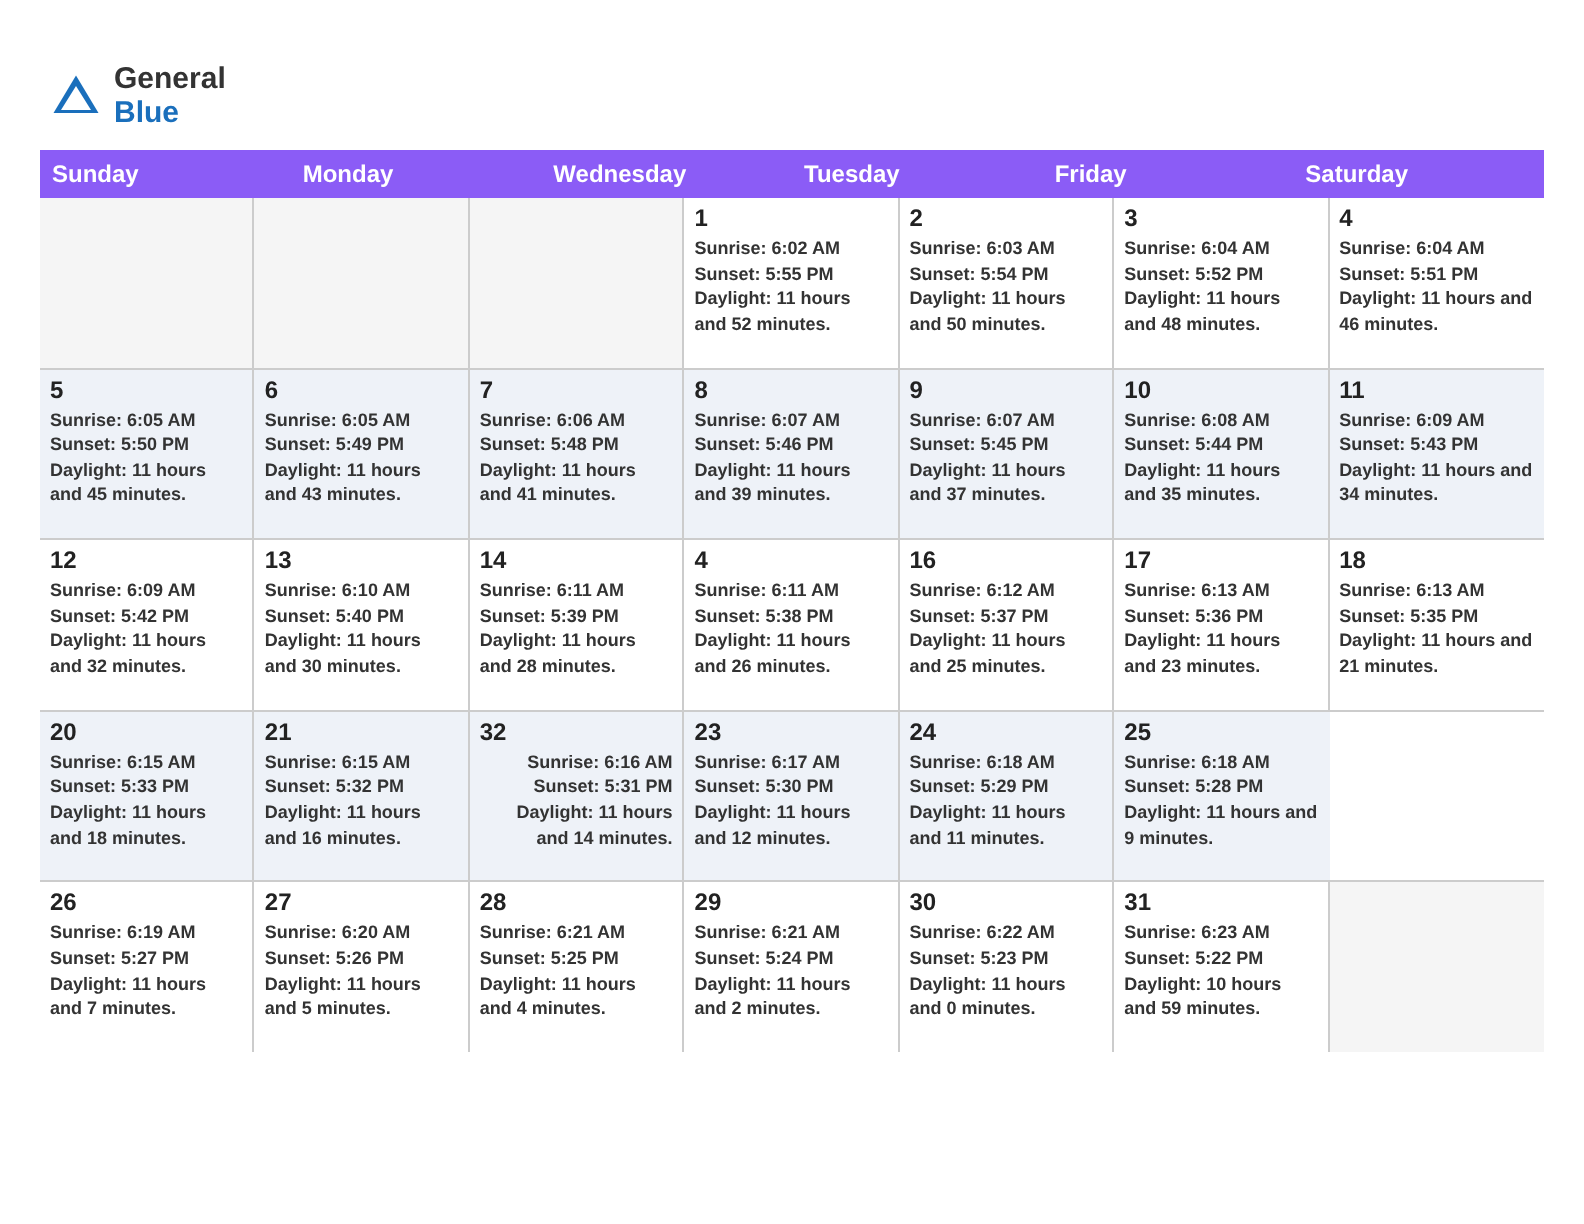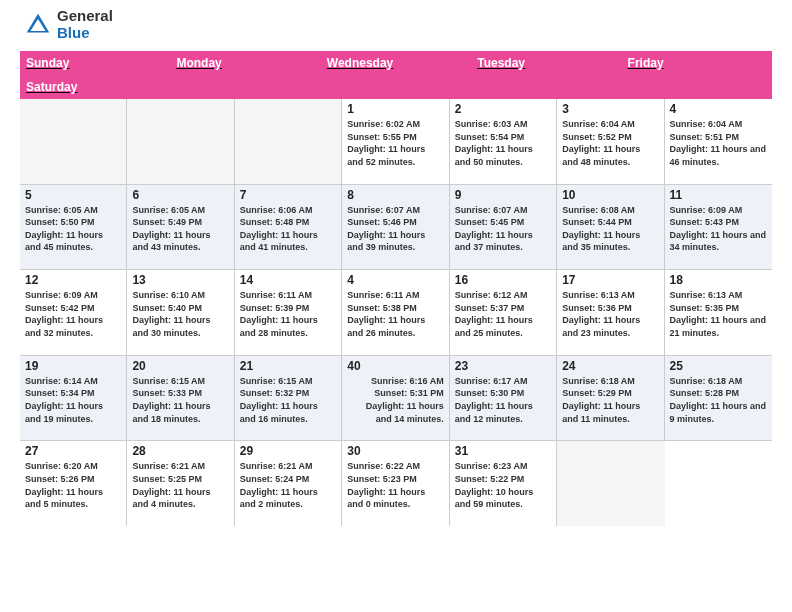--- a/index.html
+++ b/index.html
@@ -6,21 +6,21 @@
     body {
       font-family: Arial, sans-serif;
       background: #fff;
       width: 792px;
       height: 612px;
       overflow: hidden;
     }
     .page {
       width: 792px;
       height: 536px;
-      padding: 8px 20px 10px 20px;
+      padding: 32px 20px 10px 20px;
       display: flex;
       flex-direction: column;
     }
     .header {
       display: flex;
       justify-content: space-between;
       align-items: flex-start;
       margin-bottom: 10px;
     }
     .logo {
@@ -44,23 +44,22 @@
       font-size: 15px;
       color: #555;
     }
     .calendar {
       flex: 1;
       display: flex;
       flex-direction: column;
     }
     .cal-header-row {
       display: grid;
-      grid-template-columns: repeat(5, 1fr);
-      background: #ec4899;
-      text-decoration: underline;
+      grid-template-columns: repeat(6, 1fr);
+      background: #8b5cf6;
     }
     .cal-header-cell {
       color: #fff;
       font-size: 12px;
       font-weight: bold;
       padding: 5px 6px;
       text-align: left;
     }
     .cal-body {
       flex: 1;
@@ -245,39 +244,33 @@
           </div>
           <div class="cal-cell">
             <div class="day-num">18</div>
             <div class="cell-info" style="white-space: pre-line;">Sunrise: 6:13 AM
 Sunset: 5:35 PM
 Daylight: 11 hours and 21 minutes.</div>
           </div>
         </div>
         <div class="cal-row">
           <div class="cal-cell alt-row">
-            <div class="day-num">19</div>
-            <div class="cell-info" style="white-space: pre-line;">Sunrise: 6:14 AM
-Sunset: 5:34 PM
-Daylight: 11 hours and 19 minutes.</div>
-          </div>
-          <div class="cal-cell alt-row">
             <div class="day-num">20</div>
             <div class="cell-info" style="white-space: pre-line;">Sunrise: 6:15 AM
 Sunset: 5:33 PM
 Daylight: 11 hours and 18 minutes.</div>
           </div>
           <div class="cal-cell alt-row">
             <div class="day-num">21</div>
             <div class="cell-info" style="white-space: pre-line;">Sunrise: 6:15 AM
 Sunset: 5:32 PM
 Daylight: 11 hours and 16 minutes.</div>
           </div>
           <div class="cal-cell alt-row">
-            <div class="day-num">40</div>
+            <div class="day-num">32</div>
             <div class="cell-info" style="white-space: pre-line; text-align: right;">Sunrise: 6:16 AM
 Sunset: 5:31 PM
 Daylight: 11 hours and 14 minutes.</div>
           </div>
           <div class="cal-cell alt-row">
             <div class="day-num">23</div>
             <div class="cell-info" style="white-space: pre-line;">Sunrise: 6:17 AM
 Sunset: 5:30 PM
 Daylight: 11 hours and 12 minutes.</div>
           </div>
@@ -288,20 +281,26 @@
 Daylight: 11 hours and 11 minutes.</div>
           </div>
           <div class="cal-cell alt-row">
             <div class="day-num">25</div>
             <div class="cell-info" style="white-space: pre-line;">Sunrise: 6:18 AM
 Sunset: 5:28 PM
 Daylight: 11 hours and 9 minutes.</div>
           </div>
         </div>
         <div class="cal-row">
+          <div class="cal-cell">
+            <div class="day-num">26</div>
+            <div class="cell-info" style="white-space: pre-line;">Sunrise: 6:19 AM
+Sunset: 5:27 PM
+Daylight: 11 hours and 7 minutes.</div>
+          </div>
           <div class="cal-cell">
             <div class="day-num">27</div>
             <div class="cell-info" style="white-space: pre-line;">Sunrise: 6:20 AM
 Sunset: 5:26 PM
 Daylight: 11 hours and 5 minutes.</div>
           </div>
           <div class="cal-cell">
             <div class="day-num">28</div>
             <div class="cell-info" style="white-space: pre-line;">Sunrise: 6:21 AM
 Sunset: 5:25 PM

